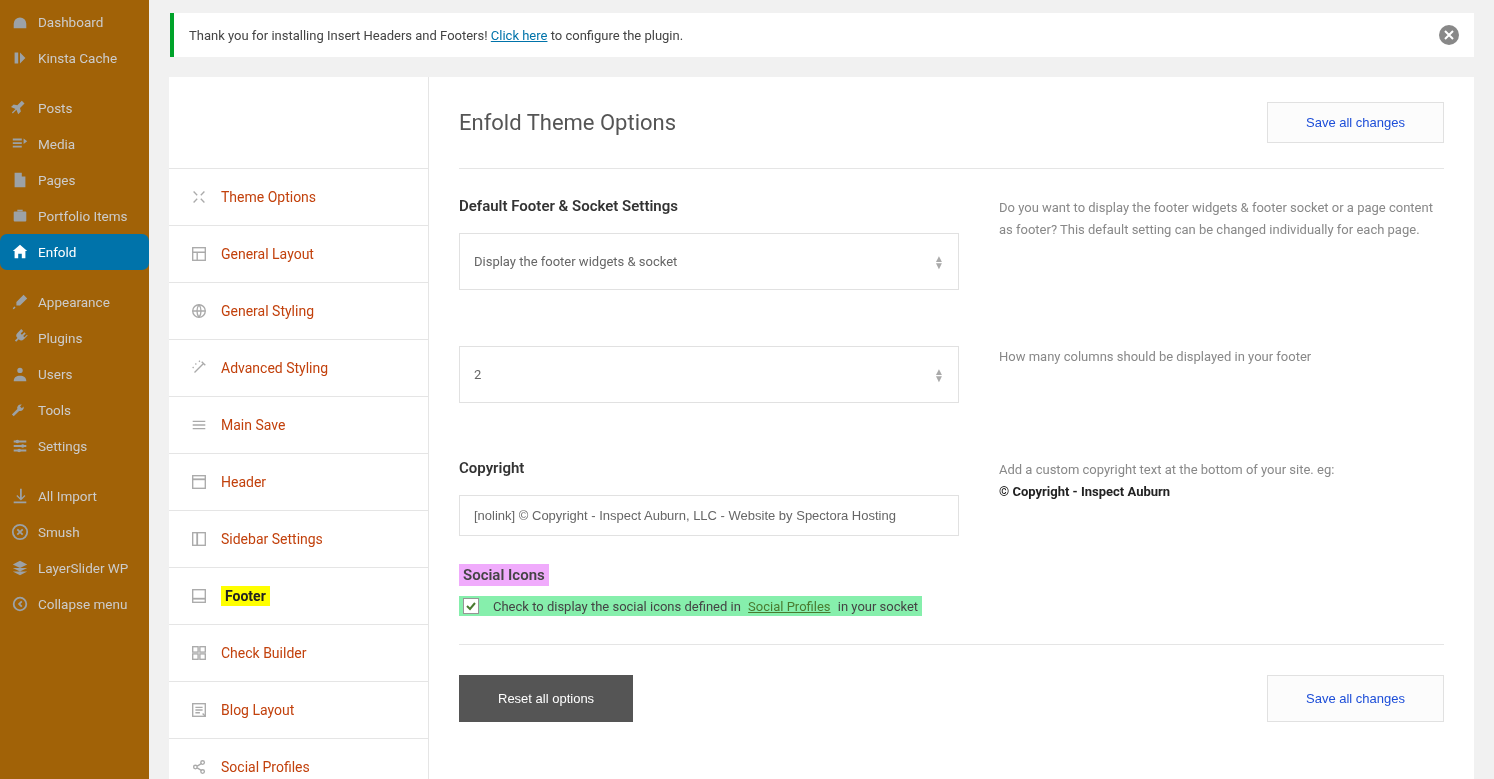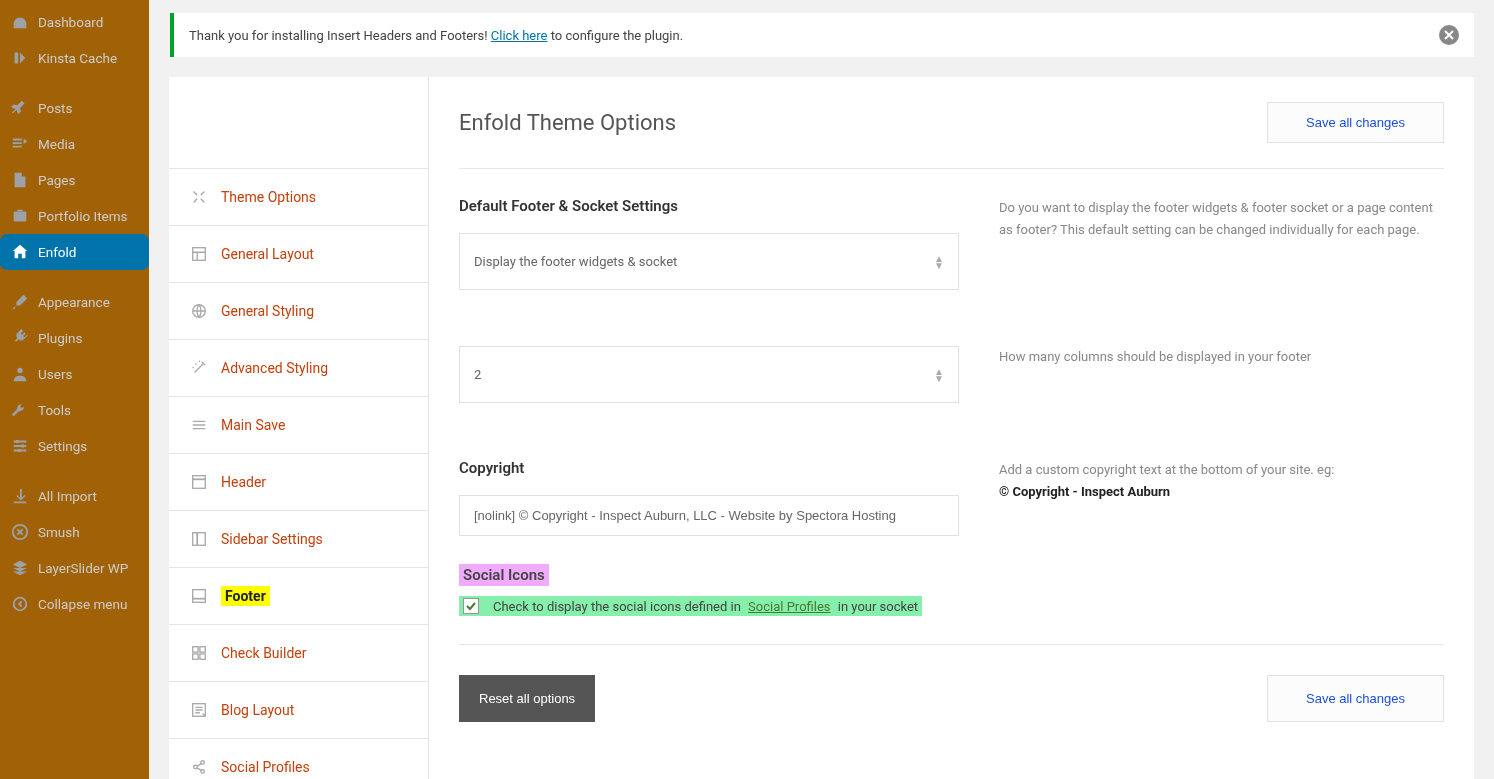--- a/index.html
+++ b/index.html
@@ -227,21 +227,21 @@
 .form-footer {
   display: flex;
   justify-content: space-between;
   padding-top: 30px;
   border-top: 1px solid #e5e5e5;
 }
 .reset-btn {
   background: #555;
   color: #fff;
   border: none;
-  padding: 16px 20px;
+  padding: 16px 39px;
   font-size: 13px;
   cursor: pointer;
 }
 
 .bold { font-weight: 700; color: #222; }
 </style>
 </head>
 <body>
 
 <div class="wp-sidebar" id="wp-sidebar">

